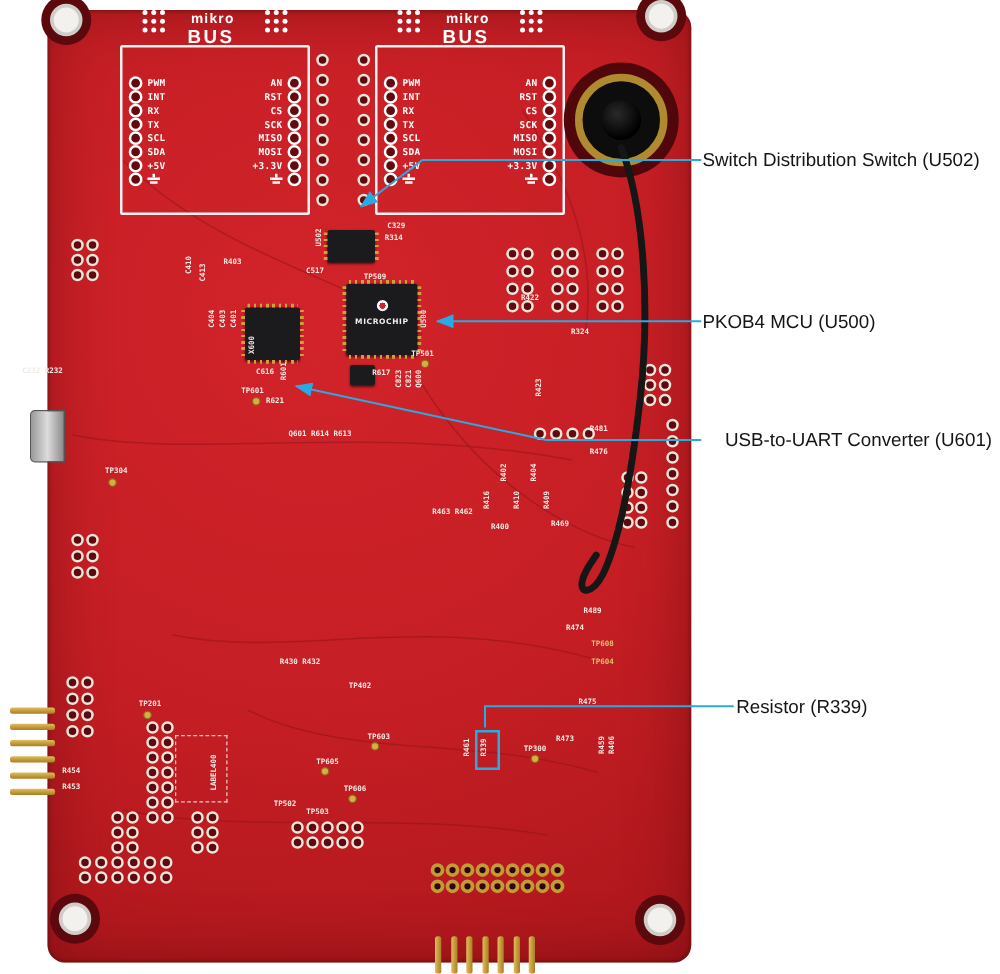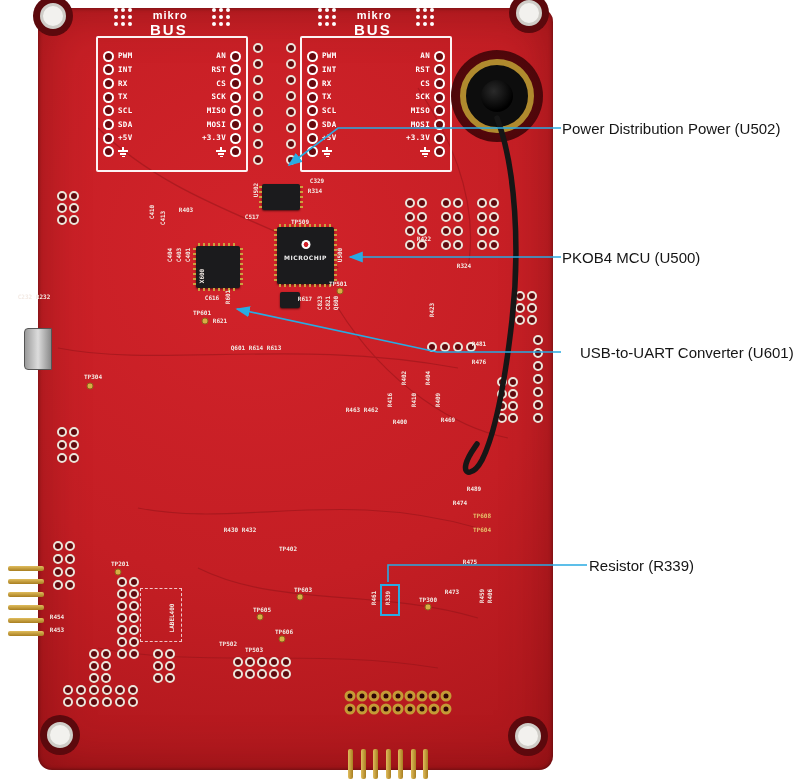--- a/index.html
+++ b/index.html
@@ -13,21 +13,21 @@
          box-shadow:inset 0 0 50px rgba(60,0,0,.35), inset 0 0 4px rgba(0,0,0,.5)}
   .traces{position:absolute;inset:0;border-radius:14px;overflow:hidden}
 
   
   .mt{position:absolute;width:20px;height:20px;border-radius:50%;background:#f2f1ee;
       border:3px solid #cfcdc8;box-shadow:0 0 0 7px #5c090d}
 
   
   .socket{position:absolute;width:152px;height:136px;border:2px solid rgba(255,255,255,.95);
           box-sizing:border-box;display:flex;flex-direction:column;justify-content:space-between;
-          padding:12px 5px;border-radius:2px}
+          padding:23px 5px;border-radius:2px}
   #socket1{left:58px;top:28px} #socket2{left:262px;top:28px}
   .pin-row{display:flex;align-items:center;height:12px}
   .hole{width:7px;height:7px;border-radius:50%;background:#64090e;border:2px solid #fff;flex:0 0 auto}
   .pin-label{font-family:"DejaVu Sans Mono",monospace;font-size:7.5px;font-weight:bold;color:#fff;
              letter-spacing:.3px;margin-left:4px;line-height:1}
   .pin-label.right{margin-left:auto;margin-right:4px}
   .gnd{width:10px;height:9px;margin-left:4px;background-repeat:no-repeat;background:
        linear-gradient(#fff,#fff) 50% 0/2px 3px no-repeat,
        linear-gradient(#fff,#fff) 50% 3px/10px 2px no-repeat,
        linear-gradient(#fff,#fff) 50% 6px/6px 2px no-repeat,
@@ -534,17 +534,17 @@
         <path d="M0,0 L9,3.5 L0,7 Z" fill="#29abe2"></path>
       </marker>
     </defs>
     <path d="M497,118 C516,168 520,250 512,320 C505,382 496,432 482,460 C474,475 463,476 466,464 C468,456 473,450 477,444" stroke="#161616" stroke-width="5.5" fill="none" stroke-linecap="round"></path>
     <polyline points="561,128 338,128 289,165" stroke="#29abe2" stroke-width="1.6" fill="none" marker-end="url(#arr)"></polyline>
     <polyline points="561,257 350,257" stroke="#29abe2" stroke-width="1.6" fill="none" marker-end="url(#arr)"></polyline>
     <polyline points="561,352 437,352 237,309" stroke="#29abe2" stroke-width="1.6" fill="none" marker-end="url(#arr)"></polyline>
     <polyline points="587,565 388,565 388,582" stroke="#29abe2" stroke-width="1.6" fill="none"></polyline>
   </svg>
 
-  <div class="callout" id="co1">Power Distribution Power (U502)</div>
+  <div class="callout" id="co1">Switch Distribution Switch (U502)</div>
   <div class="callout" id="co2">PKOB4 MCU (U500)</div>
   <div class="callout" id="co3">USB-to-UART Converter (U601)</div>
   <div class="callout" id="co4">Resistor (R339)</div>
 </div>
 
 </body></html>

